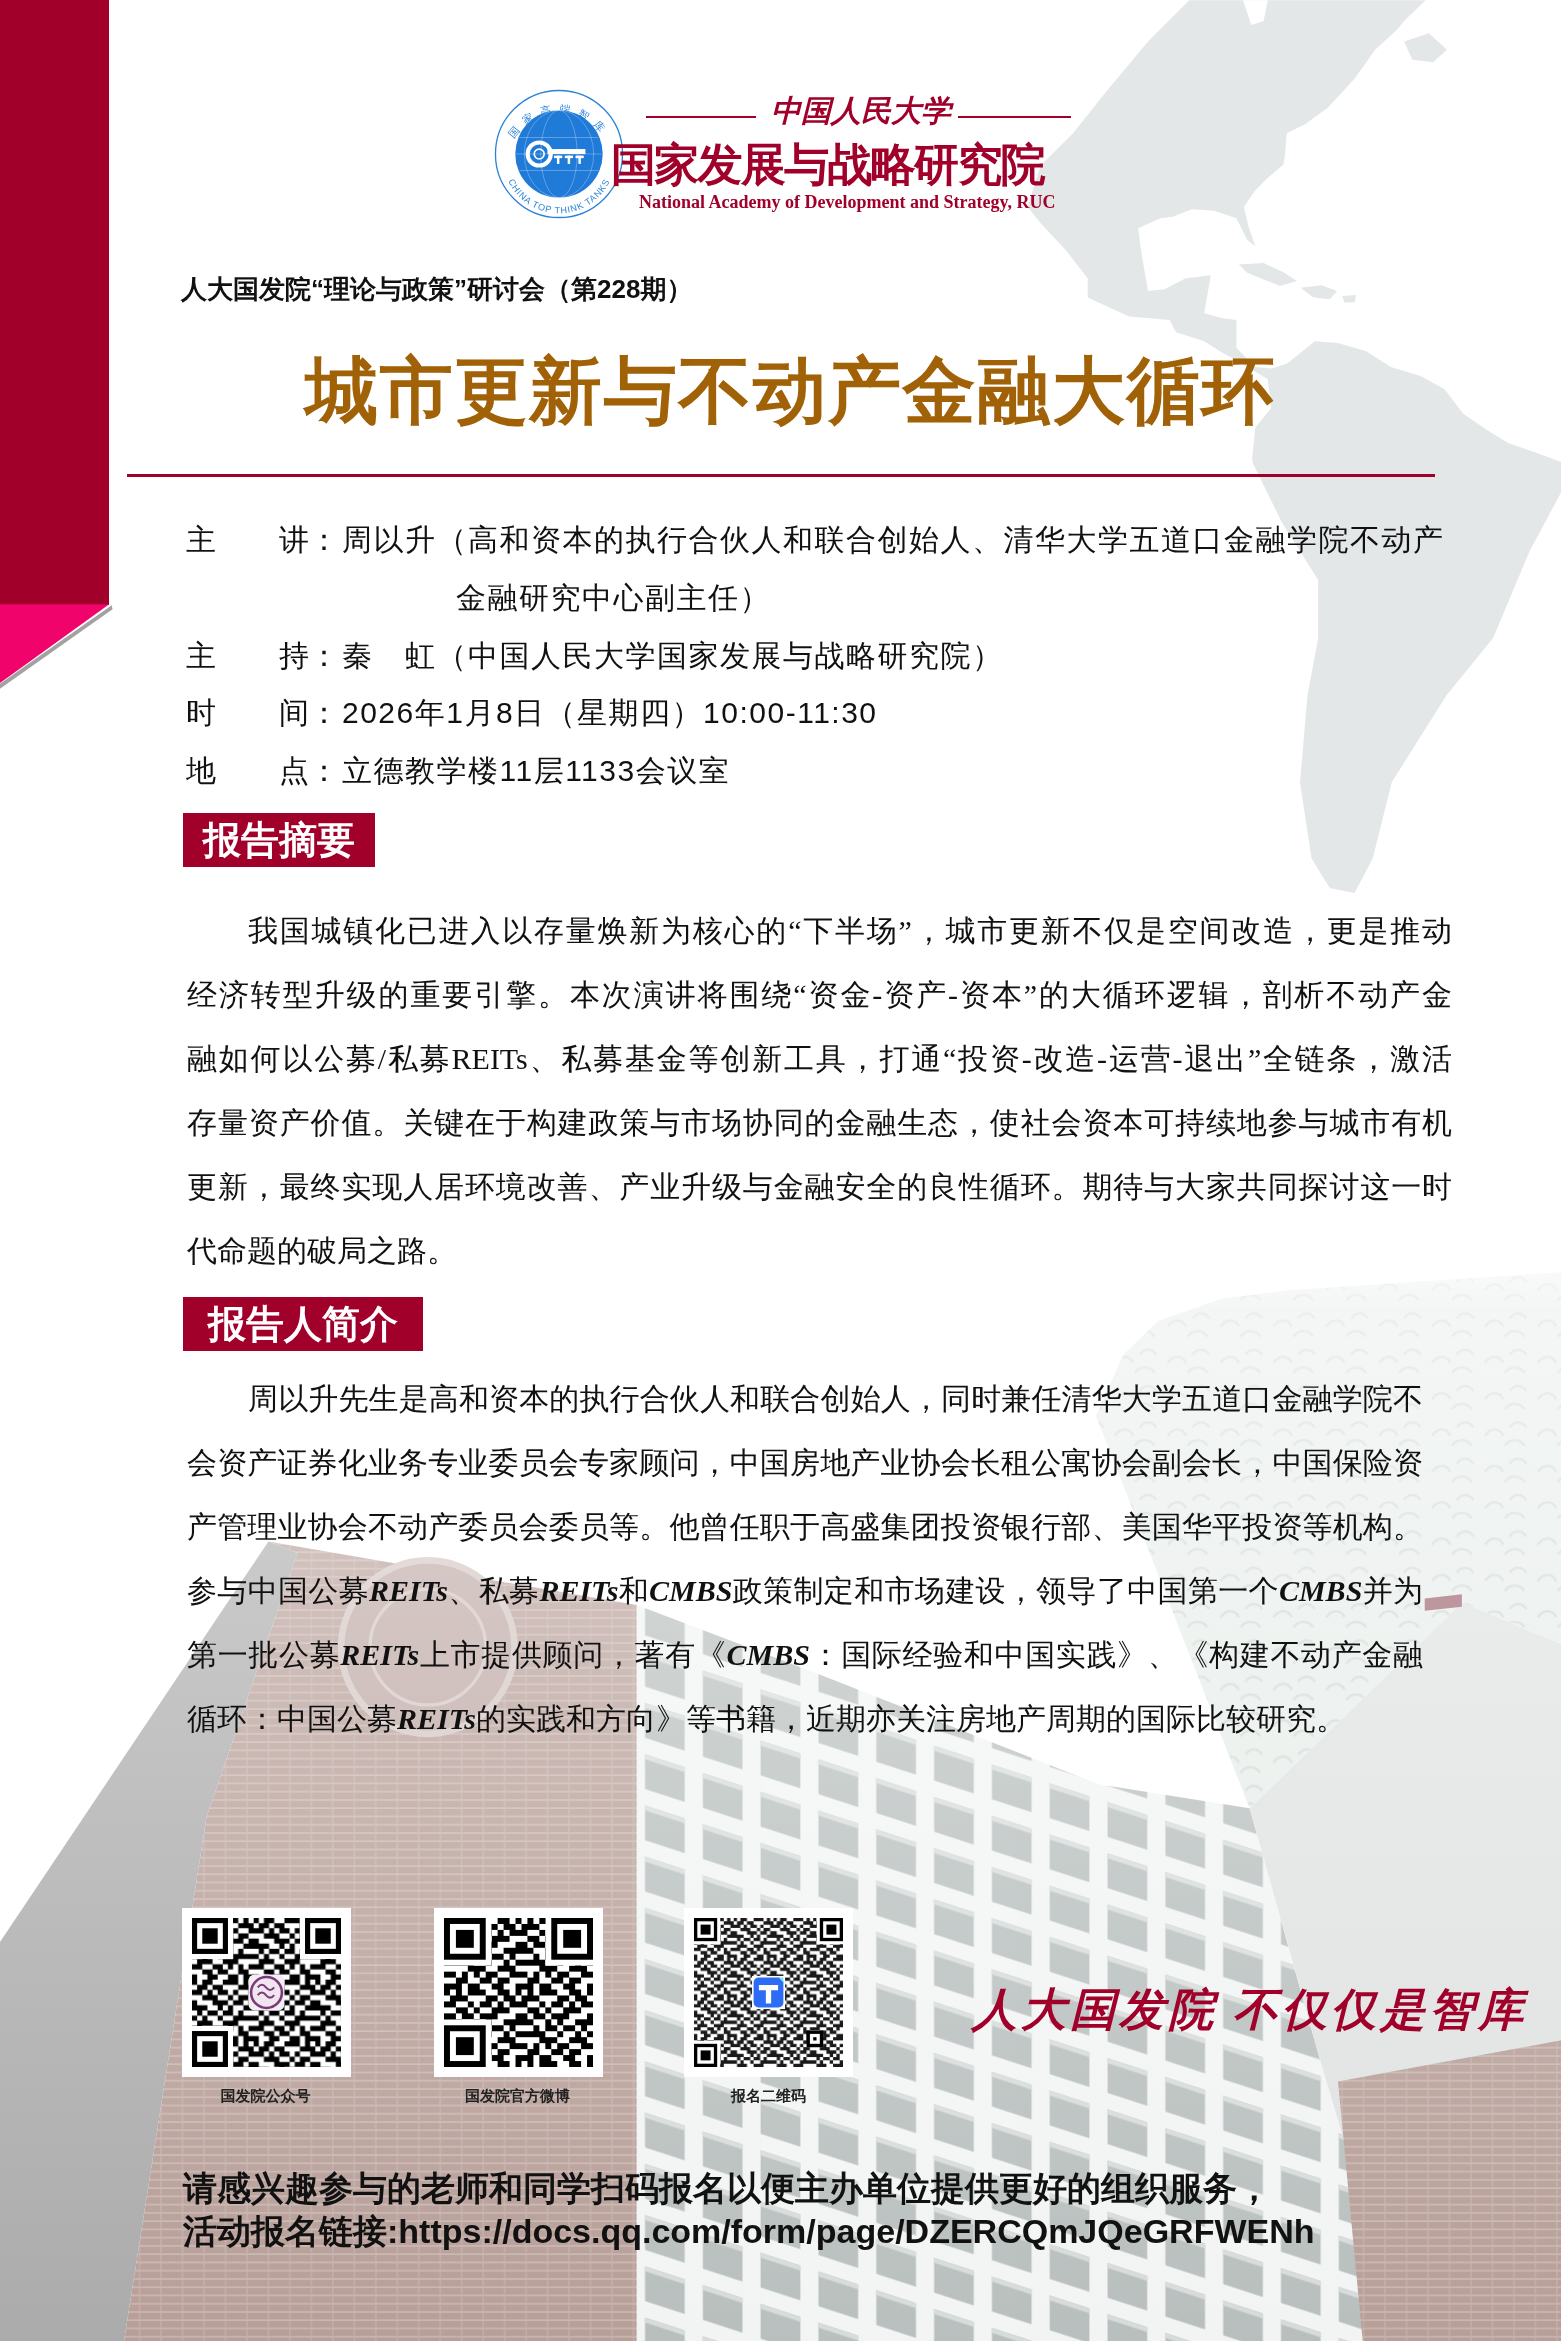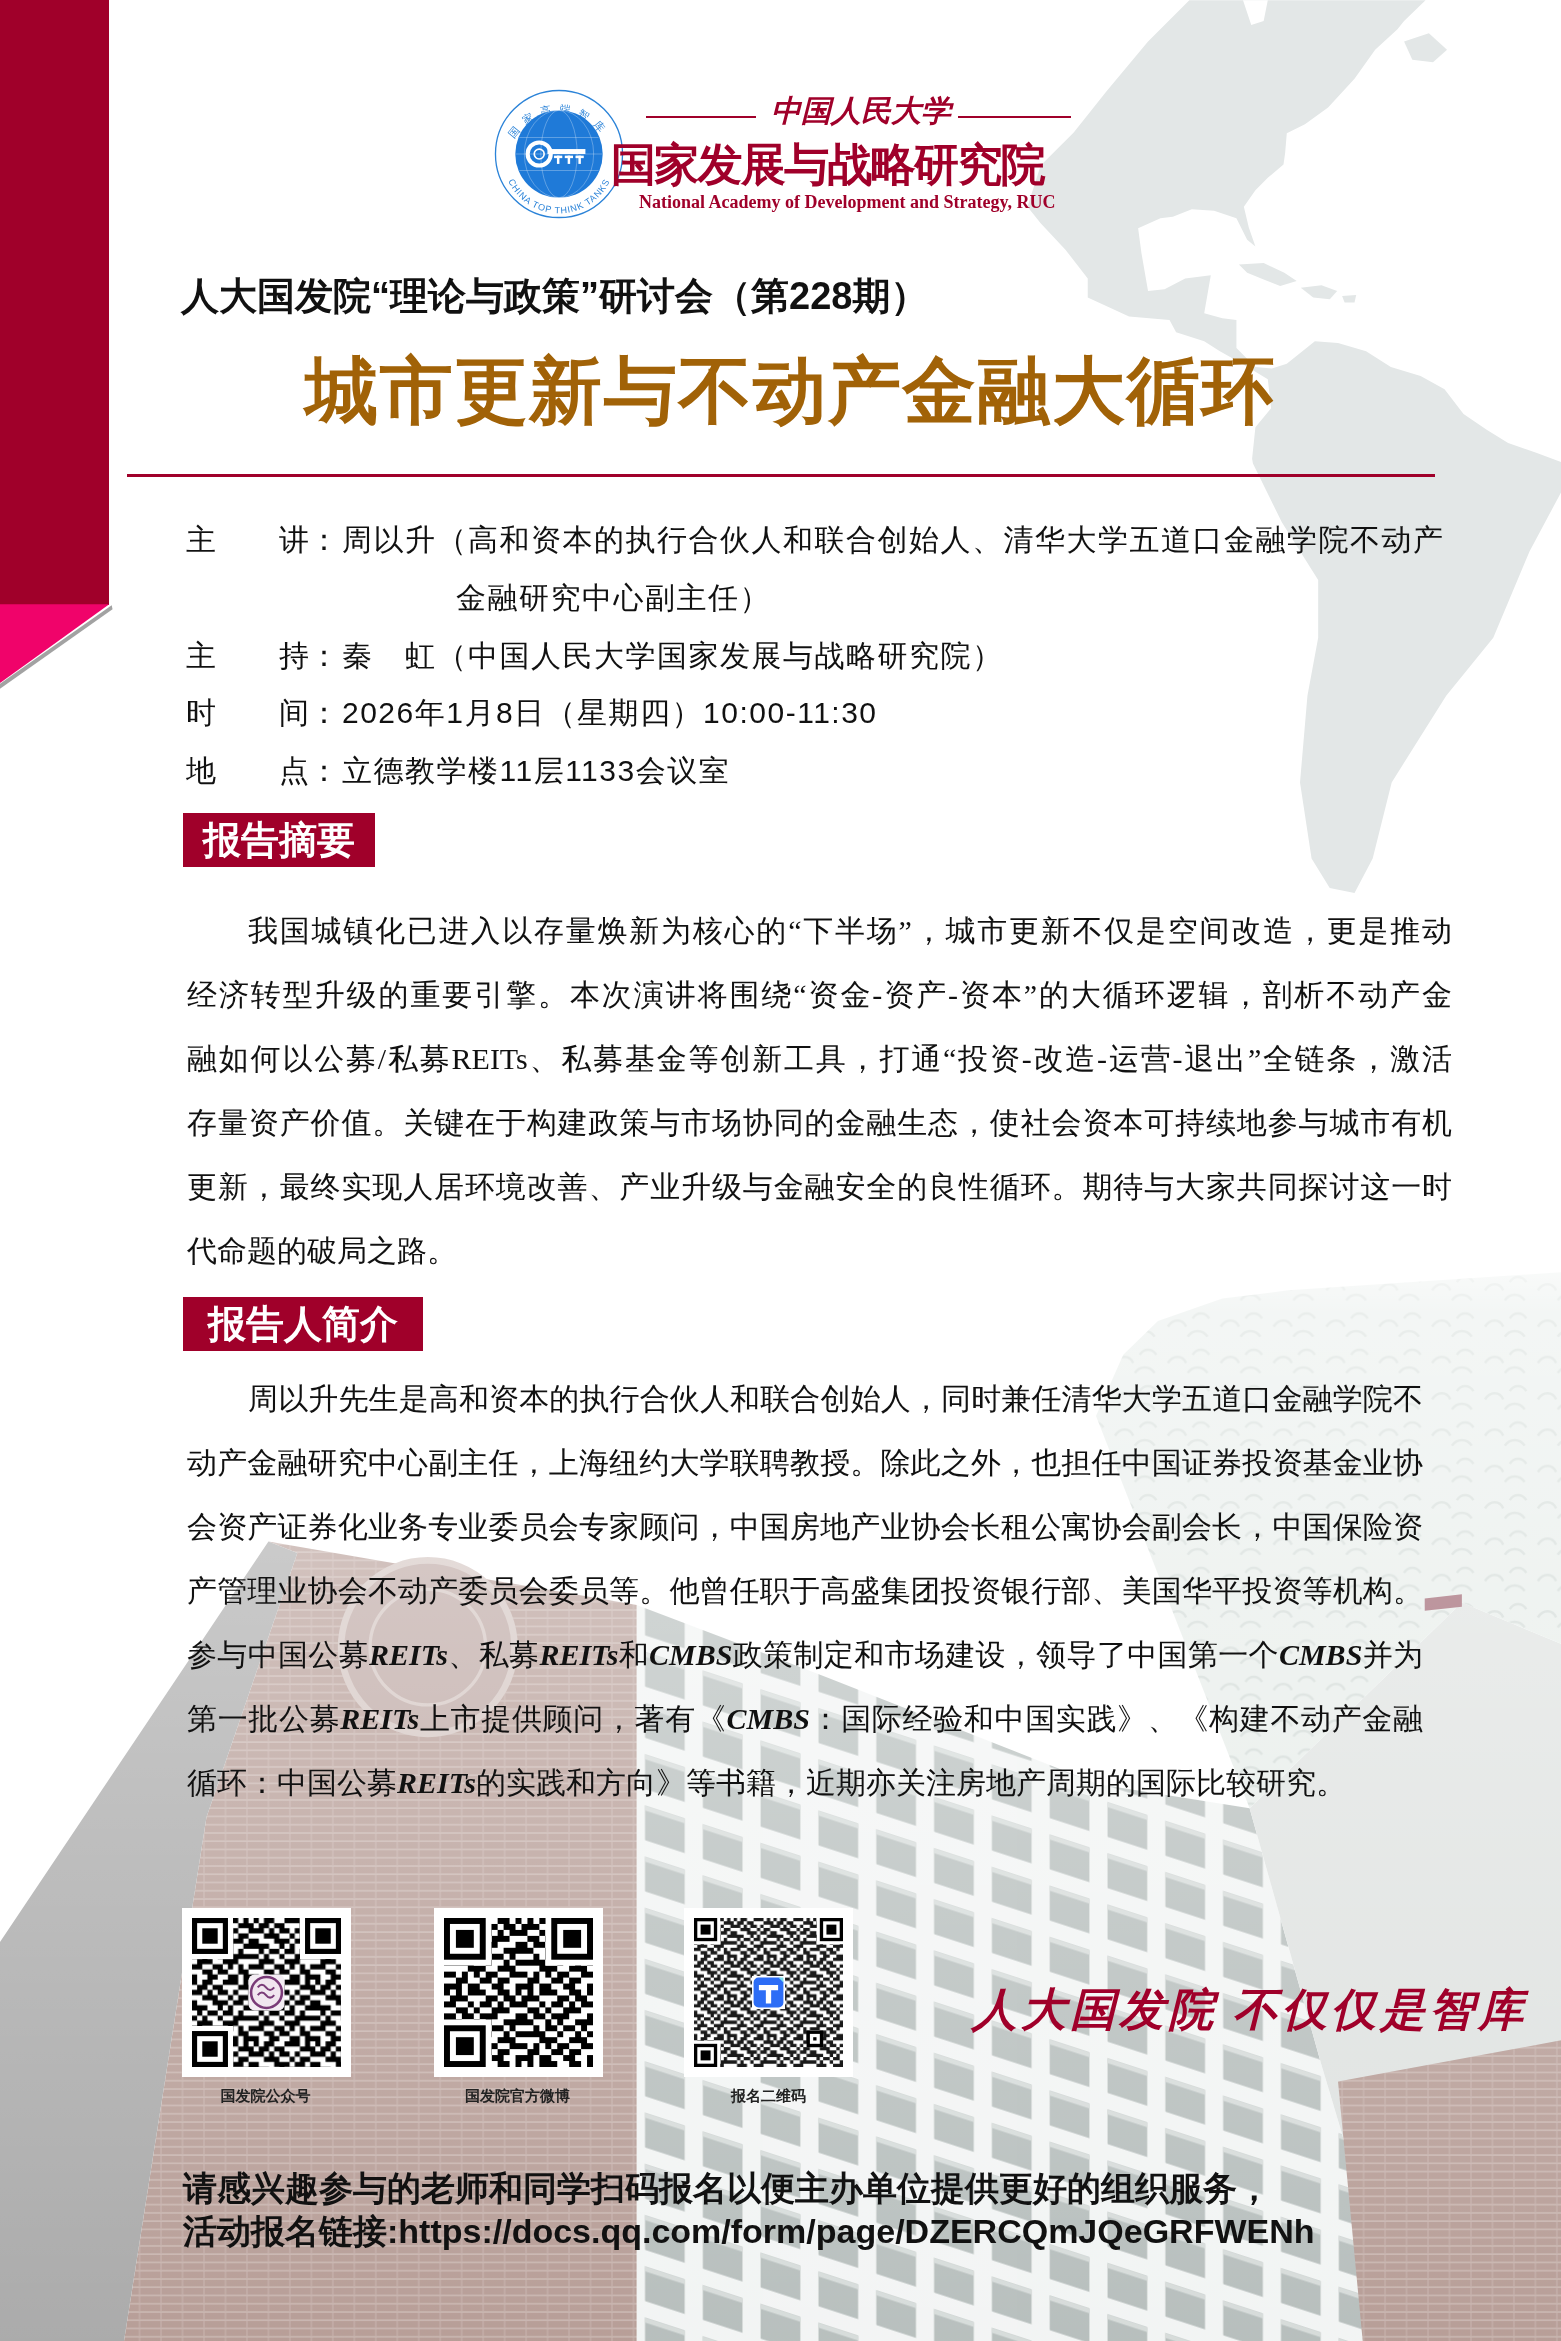--- a/index.html
+++ b/index.html
@@ -18,21 +18,21 @@
   .logo { left: 493px; top: 88px; width: 132px; height: 132px; }
 
   .uni-rule { height: 1.7px; background: #A0002A; top: 116px; }
   .uni-name { left: 762px; top: 93px; font-family: "Liberation Serif", "DejaVu Serif", serif;
     font-size: 30px; line-height: 36px; color: #A0002A; font-weight: bold; font-style: italic; white-space: nowrap; margin-left: 9px; }
   .inst-cn { left: 611px; top: 140px; font-family: "Liberation Serif", "DejaVu Serif", serif;
     font-size: 45px; line-height: 51px; letter-spacing: -1.7px; color: #A0002A; font-weight: bold; white-space: nowrap; }
   .inst-en { left: 639px; top: 192px; font-family: "Liberation Serif", "DejaVu Serif", serif;
     font-size: 18px; line-height: 20px; color: #A0002A; font-weight: bold; white-space: nowrap; }
 
-  .series { left: 181px; top: 276px; font-size: 38px; line-height: 40px; font-weight: bold; color: #111; white-space: nowrap; }
+  .series { left: 181px; top: 269px; font-size: 26px; line-height: 40px; font-weight: bold; color: #111; white-space: nowrap; }
   .title { left: 305px; top: 351px; margin: 0; font-size: 73px; line-height: 79px; font-weight: bold;
     letter-spacing: 1.7px; color: #a16207; white-space: nowrap; }
   .divider { left: 127px; top: 474px; width: 1308px; height: 2.5px; background: #A0002A; }
 
   .row { left: 186px; height: 33px; font-size: 30px; line-height: 33px; color: #111; white-space: nowrap; }
   .row span { position: absolute; top: 0; }
   .row .l1 { left: 0; }
   .row .l2 { left: 93px; }
   .row .cl { left: 123px; }
   .row .vl { left: 156px; letter-spacing: 1.5px; }
@@ -202,21 +202,20 @@
     <div class="ln">经济转型升级的重要引擎。本次演讲将围绕“资金-资产-资本”的大循环逻辑，剖析不动产金</div>
     <div class="ln">融如何以公募/私募REITs、私募基金等创新工具，打通“投资-改造-运营-退出”全链条，激活</div>
     <div class="ln">存量资产价值。关键在于构建政策与市场协同的金融生态，使社会资本可持续地参与城市有机</div>
     <div class="ln">更新，最终实现人居环境改善、产业升级与金融安全的良性循环。期待与大家共同探讨这一时</div>
     <div class="ln last">代命题的破局之路。</div>
   </div>
 
   <div class="abs badge layer" style="left:183px;top:1297px;width:240px">报告人简介</div>
   <div class="abs para bio layer" style="left:187px;top:1367px;width:1236px">
     <div class="ln first"><span>周以升先生是高和资本的执行合伙人和联合创始人，同时兼任清华大学五道口金融学院不</span></div>
-    <div class="ln"><span>动产金融研究中心副主任，上海纽约大学联聘教授。除此之外，也担任中国证券投资基金业协</span></div>
     <div class="ln"><span>会资产证券化业务专业委员会专家顾问，中国房地产业协会长租公寓协会副会长，中国保险资</span></div>
     <div class="ln"><span>产管理业协会不动产委员会委员等。他曾任职于高盛集团投资银行部、美国华平投资等机构。</span></div>
     <div class="ln"><span>参与中国公募</span><span class="it">REITs</span><span>、私募</span><span class="it">REITs</span><span>和</span><span class="it">CMBS</span><span>政策制定和市场建设，领导了中国第一个</span><span class="it">CMBS</span><span>并为</span></div>
     <div class="ln"><span>第一批公募</span><span class="it">REITs</span><span>上市提供顾问，著有《</span><span class="it">CMBS</span><span>：国际经验和中国实践》、《构建不动产金融大</span></div>
     <div class="ln last"><span>循环：中国公募</span><span class="it">REITs</span><span>的实践和方向》等书籍，近期亦关注房地产周期的国际比较研究。</span></div>
   </div>
 
   <div class="abs qr layer" style="left:182px">
     <svg viewBox="0 0 29 29">
       <rect width="29" height="29" fill="#fff"></rect>

